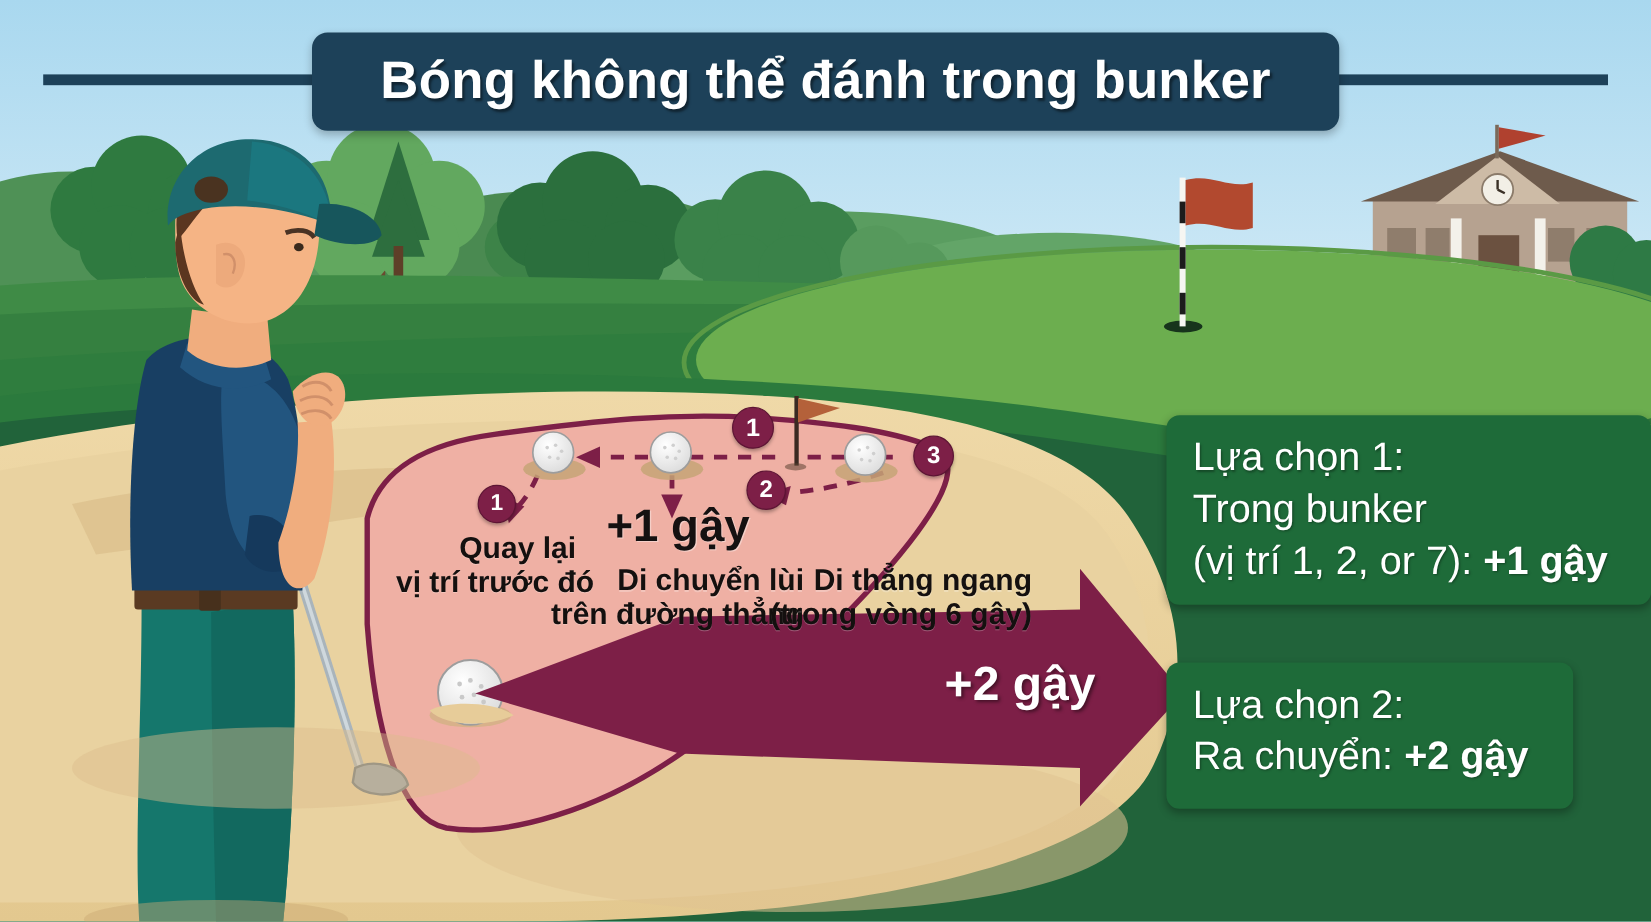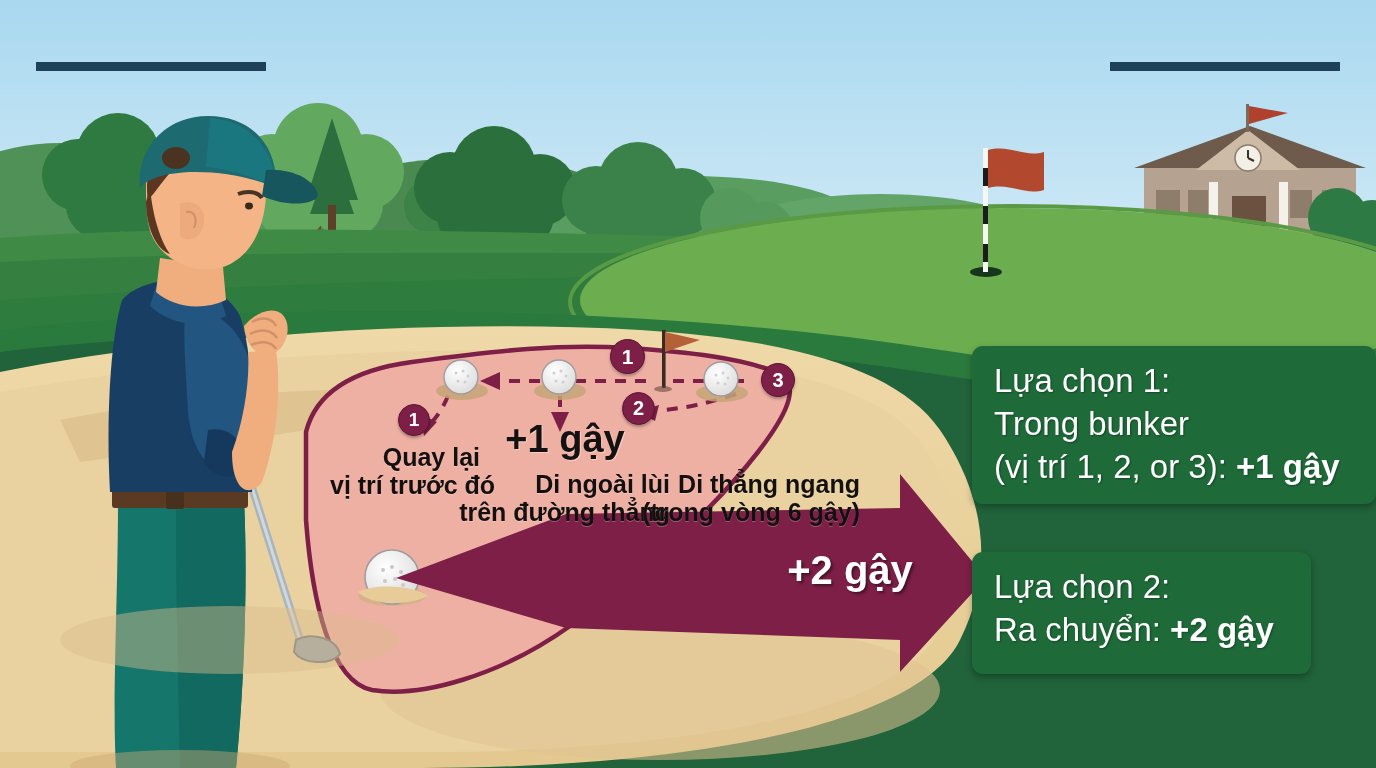--- a/index.html
+++ b/index.html
@@ -357,49 +357,52 @@
       </g>
 
       <ellipse cx="230" cy="640" rx="170" ry="34" fill="#dbbd8b" opacity=".45"></ellipse>
     </g>
   </svg>
 
   <div class="title-rules">
     <div class="title-rule left"></div>
     <div class="title-rule right"></div>
   </div>
+  <div class="title-box">
+    <span>Bóng không thể đánh trong bunker</span>
+  </div>
 
   <div class="one-club">+1 gậy</div>
 
   <div class="diag-label" id="lbl-back">
     <div>Quay lại</div>
     <div>vị trí trước đó</div>
   </div>
 
   <div class="diag-label" id="lbl-backline">
-    <div>Di ngoài lùi</div>
+    <div>Di chuyển lùi</div>
     <div>trên đường thẳng</div>
   </div>
 
   <div class="diag-label" id="lbl-lateral">
     <div>Di thẳng ngang</div>
     <div>(trong vòng 6 gậy)</div>
   </div>
 
   <div class="two-club">+2 gậy</div>
 
   <div class="badge" id="badge-top">1</div>
   <div class="badge" id="badge-left">1</div>
   <div class="badge" id="badge-mid">2</div>
   <div class="badge" id="badge-right">3</div>
 
   <div class="opt-box" id="opt1">
     <div class="opt-line">Lựa chọn 1:</div>
     <div class="opt-line">Trong bunker</div>
-    <div class="opt-line"><span>(vị trí 1, 2, or 3): </span><span class="opt-strong">+1 gậy</span></div>
+    <div class="opt-line"><span>(vị trí 1, 2, or 7): </span><span class="opt-strong">+1 gậy</span></div>
   </div>
 
   <div class="opt-box" id="opt2">
     <div class="opt-line">Lựa chọn 2:</div>
     <div class="opt-line"><span>Ra chuyển: </span><span class="opt-strong">+2 gậy</span></div>
   </div>
 
 </div>
 
 </body></html>

